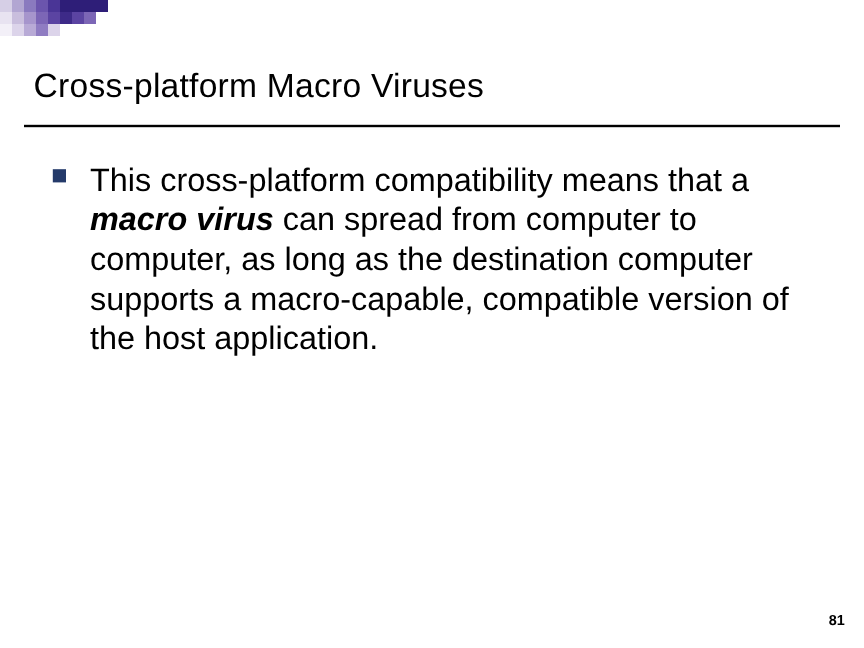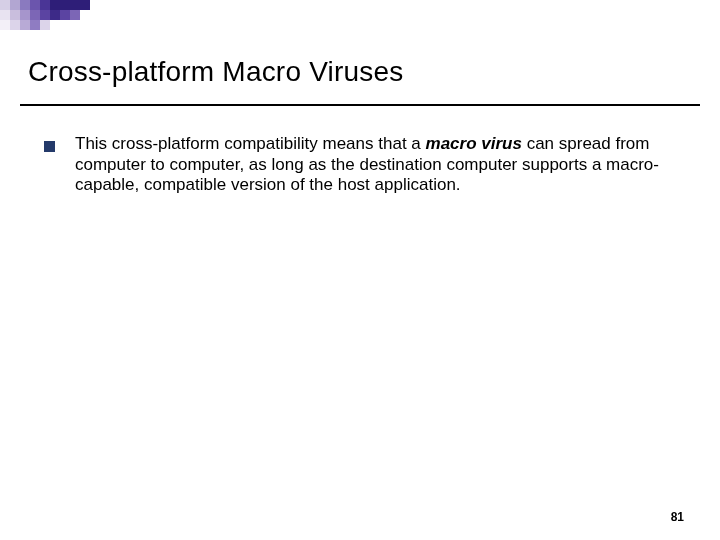--- a/index.html
+++ b/index.html
@@ -51,31 +51,31 @@
   }
   .bullet {
     width: 11px;
     height: 11px;
     background: #243a6a;
     margin-top: 7px;
     flex: 0 0 11px;
     margin-right: 20px;
   }
   .bullet-text {
-    font-size: 17px;
+    font-size: 27px;
     line-height: 1.22;
     flex: 1;
   }
   .term {
     font-weight: 700;
     font-style: italic;
   }
   .pagenum {
     position: absolute;
-    right: 36px;
+    right: 16px;
     bottom: 16px;
     font-size: 12px;
     font-weight: 700;
   }
 </style>
 </head>
 <body>
 
 <div class="deco" id="deco">
     <div class="sq" style="left: 0px; top: 0px; width: 10px; height: 10px; background: rgb(214, 207, 230);"></div>

